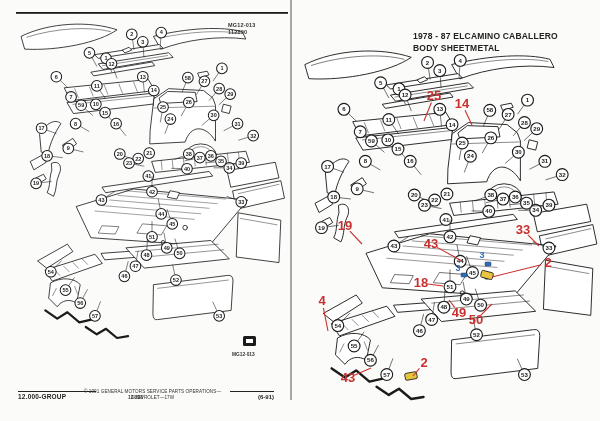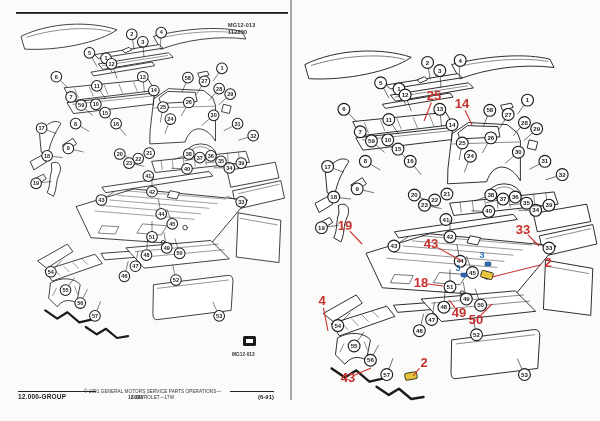--- a/index.html
+++ b/index.html
@@ -487,19 +487,23 @@
         <line x1="354.41949039377266" y1="375.20891722009884" x2="371" y2="368" stroke="#c8302e" stroke-width="1.1"></line>
         <text x="348" y="382" text-anchor="middle" font-size="13" font-weight="bold" fill="#c8302e" font-family="&quot;Liberation Sans&quot;,sans-serif">43</text>
         <line x1="419.4784043097368" y1="368.3437039975838" x2="413" y2="376" stroke="#c8302e" stroke-width="1.1"></line>
         <text x="424" y="367" text-anchor="middle" font-size="13" font-weight="bold" fill="#c8302e" font-family="&quot;Liberation Sans&quot;,sans-serif">2</text>
       </g>
   </svg>
 
   <div class="txt" id="left-header-code">MG12-013
 112890</div>
 
+  <div class="txt" id="right-title">
+    <div>1978 - 87 ELCAMINO CABALLERO</div>
+    <div>BODY SHEETMETAL</div>
+  </div>
 
   <div class="txt" id="footer-group">12.000-GROUP</div>
   <div class="txt" id="footer-copyright">© 1991  GENERAL MOTORS SERVICE PARTS OPERATIONS—CHEVROLET—17W</div>
   <div class="txt" id="footer-page">12-238</div>
   <div class="txt" id="footer-issue">(6-91)</div>
   <div class="txt" id="bottom-code">MG12-013</div>
 </div>
 
 </body></html>

